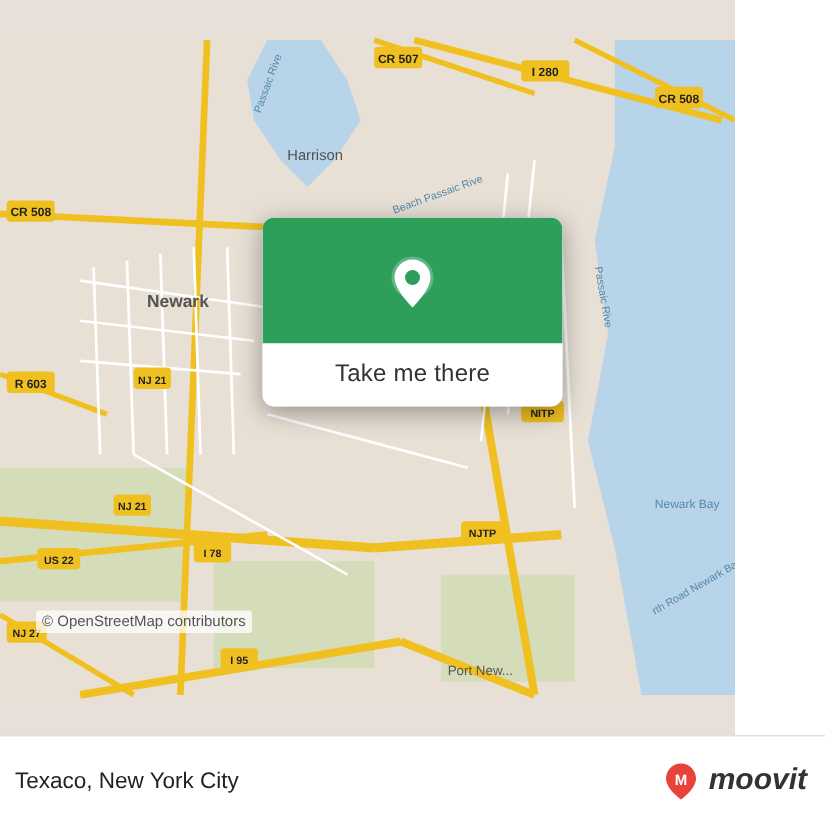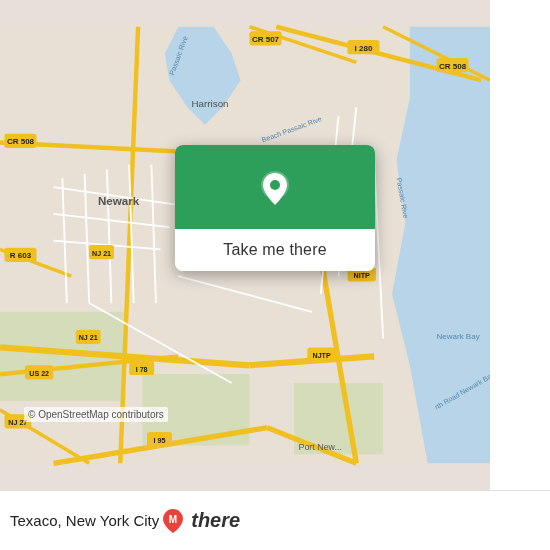--- a/index.html
+++ b/index.html
@@ -65,20 +65,21 @@
       letter-spacing: 0.01em;
     }
 
     
     #bottom-bar {
       width: 550px;
       height: 60px;
       background: white;
       display: flex;
       align-items: center;
+      justify-content: space-between;
       padding: 0 12px 0 10px;
       border-top: 1px solid #e0e0e0;
       position: absolute;
       bottom: 0;
       left: 0;
     }
 
     #location-info {
       display: flex;
       flex-direction: column;
@@ -254,15 +255,15 @@
 <div id="bottom-bar">
   <div id="location-info">
     <span id="location-name">Texaco, New York City</span>
   </div>
   <div id="moovit-logo">
 
     <svg id="moovit-icon" viewBox="0 0 28 28" xmlns="http://www.w3.org/2000/svg">
       <path d="M14 2 C8 2 4 7 4 12 C4 19 14 26 14 26 C14 26 24 19 24 12 C24 7 20 2 14 2 Z" fill="#e8433a"></path>
       <text x="14" y="16" font-size="10" font-weight="bold" text-anchor="middle" fill="white">M</text>
     </svg>
-    <span id="moovit-text">there</span>
+    <span id="moovit-text">moovit</span>
   </div>
 </div>
 
 </body></html>

